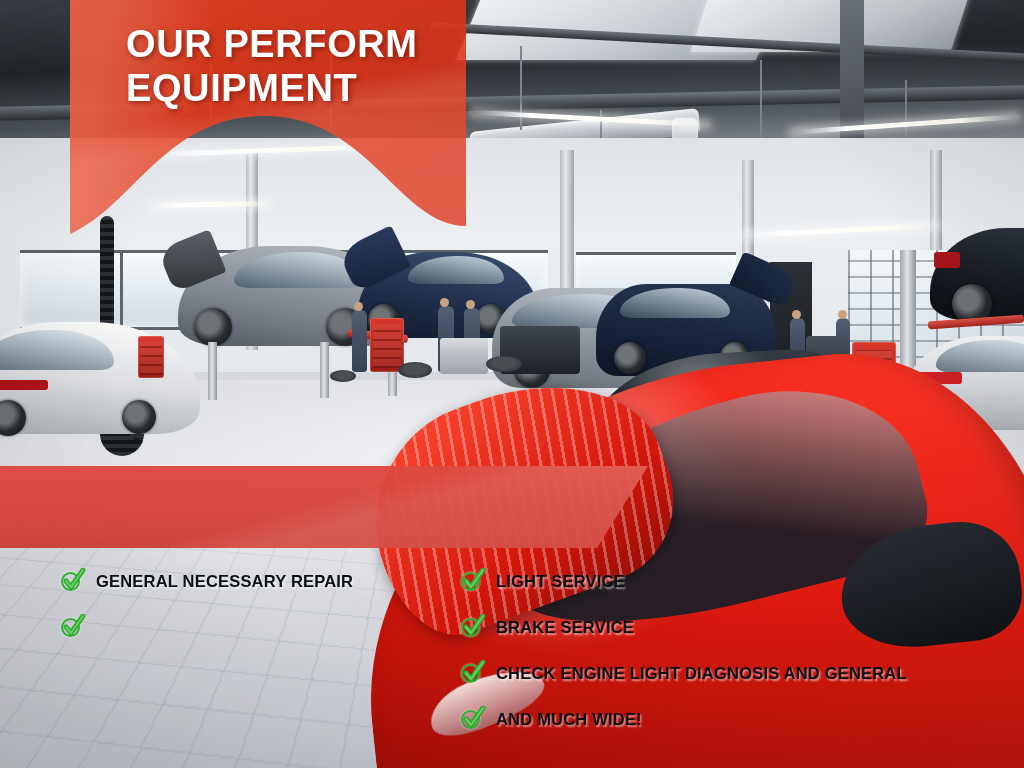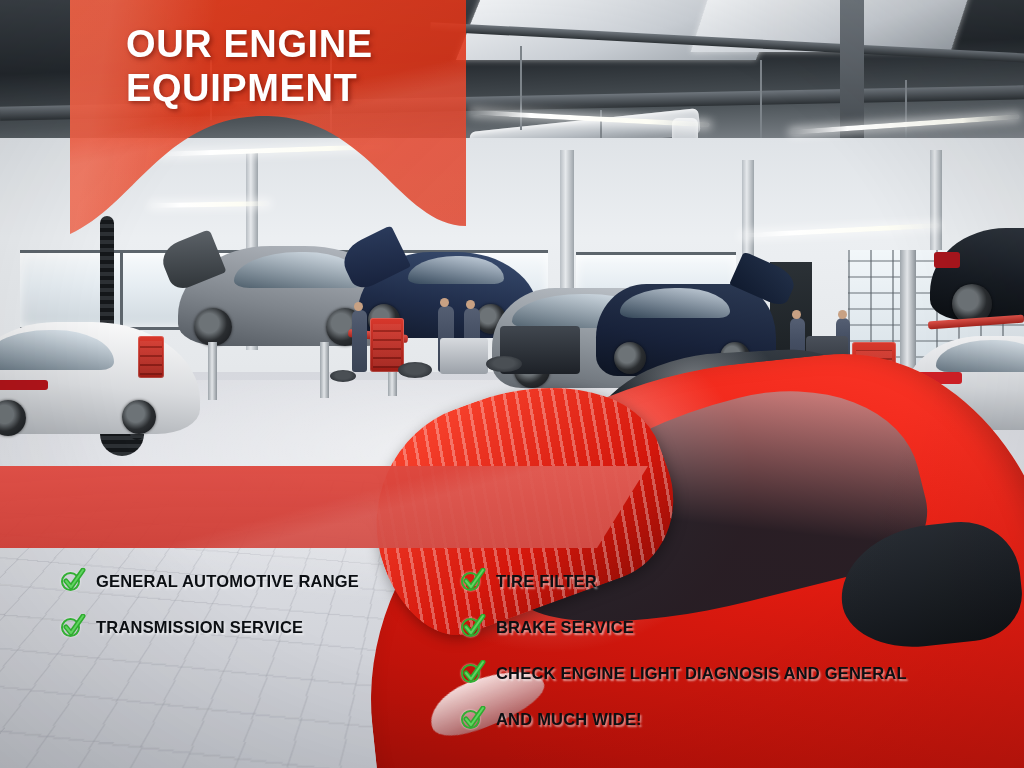--- a/index.html
+++ b/index.html
@@ -423,64 +423,63 @@
       <div class="red-sidewin"></div>
       <div class="red-hood"></div>
       <div class="red-lamp"></div>
     </div>
 
     <div class="vignette"></div>
   </div>
 
   <div class="header-shape"></div>
   <div class="header-title">
-    <div>OUR ENGINE</div>
+    <div>OUR PERFORM</div>
     <div>EQUIPMENT</div>
   </div>
 
   <div class="banner"></div>
 
   <div class="checklist">
 
     <div class="col-left">
       <div class="check-item">
         <span class="check-icon">
           <span class="ring"></span>
           <svg width="24" height="24" viewBox="0 0 24 24" aria-hidden="true">
             <path d="M4 13 L9 19 L21 2" fill="none" stroke="#2faa2f" stroke-width="5" stroke-linecap="round" stroke-linejoin="round"></path>
             <path d="M4 13 L9 19 L21 2" fill="none" stroke="#5fd45f" stroke-width="2" stroke-linecap="round" stroke-linejoin="round"></path>
           </svg>
         </span>
-        <span class="check-label">GENERAL AUTOMOTIVE RANGE</span>
+        <span class="check-label">GENERAL NECESSARY REPAIR</span>
       </div>
 
 
 
       <div class="check-item">
         <span class="check-icon">
           <span class="ring"></span>
           <svg width="24" height="24" viewBox="0 0 24 24" aria-hidden="true">
             <path d="M4 13 L9 19 L21 2" fill="none" stroke="#2faa2f" stroke-width="5" stroke-linecap="round" stroke-linejoin="round"></path>
             <path d="M4 13 L9 19 L21 2" fill="none" stroke="#5fd45f" stroke-width="2" stroke-linecap="round" stroke-linejoin="round"></path>
           </svg>
         </span>
-        <span class="check-label">TRANSMISSION SERVICE</span>
       </div>
     </div>
 
     <div class="col-right">
       <div class="check-item">
         <span class="check-icon">
           <span class="ring"></span>
           <svg width="24" height="24" viewBox="0 0 24 24" aria-hidden="true">
             <path d="M4 13 L9 19 L21 2" fill="none" stroke="#2faa2f" stroke-width="5" stroke-linecap="round" stroke-linejoin="round"></path>
             <path d="M4 13 L9 19 L21 2" fill="none" stroke="#5fd45f" stroke-width="2" stroke-linecap="round" stroke-linejoin="round"></path>
           </svg>
         </span>
-        <span class="check-label">TIRE FILTER</span>
+        <span class="check-label">LIGHT SERVICE</span>
       </div>
 
       <div class="check-item">
         <span class="check-icon">
           <span class="ring"></span>
           <svg width="24" height="24" viewBox="0 0 24 24" aria-hidden="true">
             <path d="M4 13 L9 19 L21 2" fill="none" stroke="#2faa2f" stroke-width="5" stroke-linecap="round" stroke-linejoin="round"></path>
             <path d="M4 13 L9 19 L21 2" fill="none" stroke="#5fd45f" stroke-width="2" stroke-linecap="round" stroke-linejoin="round"></path>
           </svg>
         </span>

